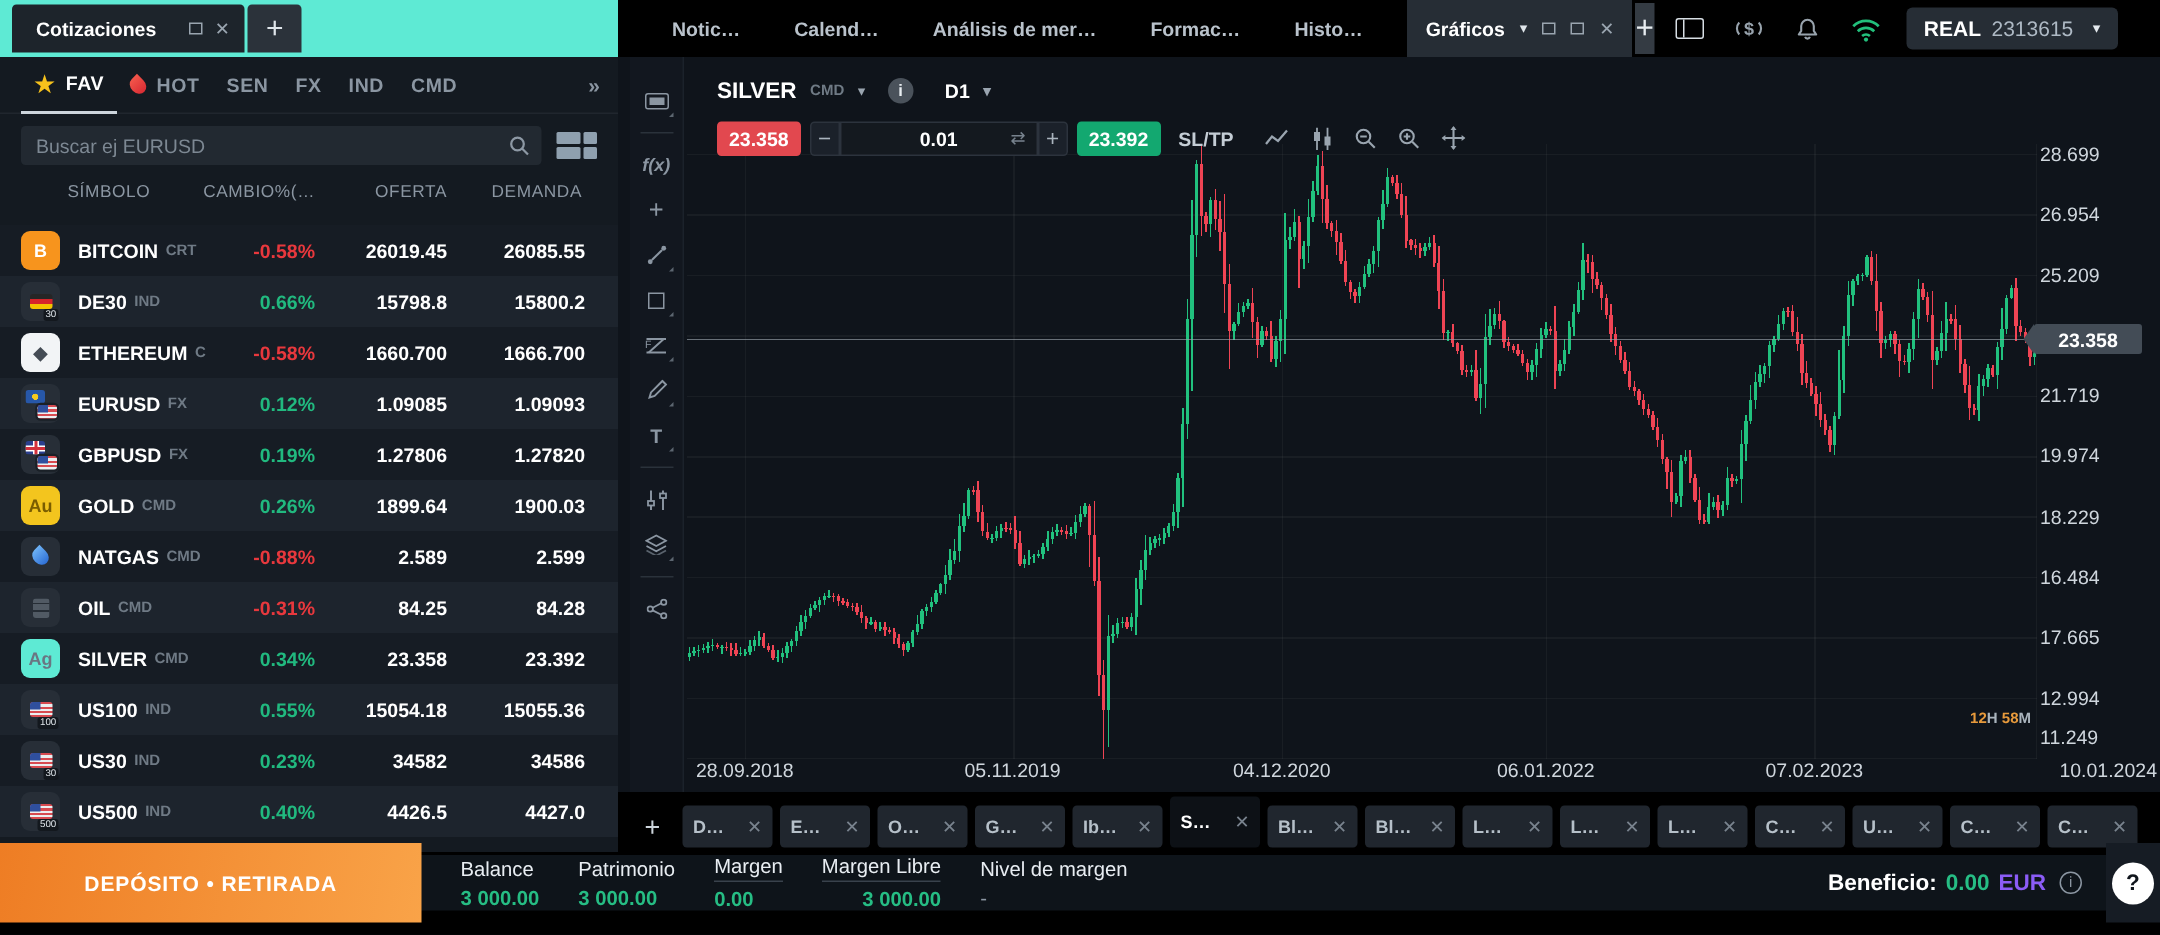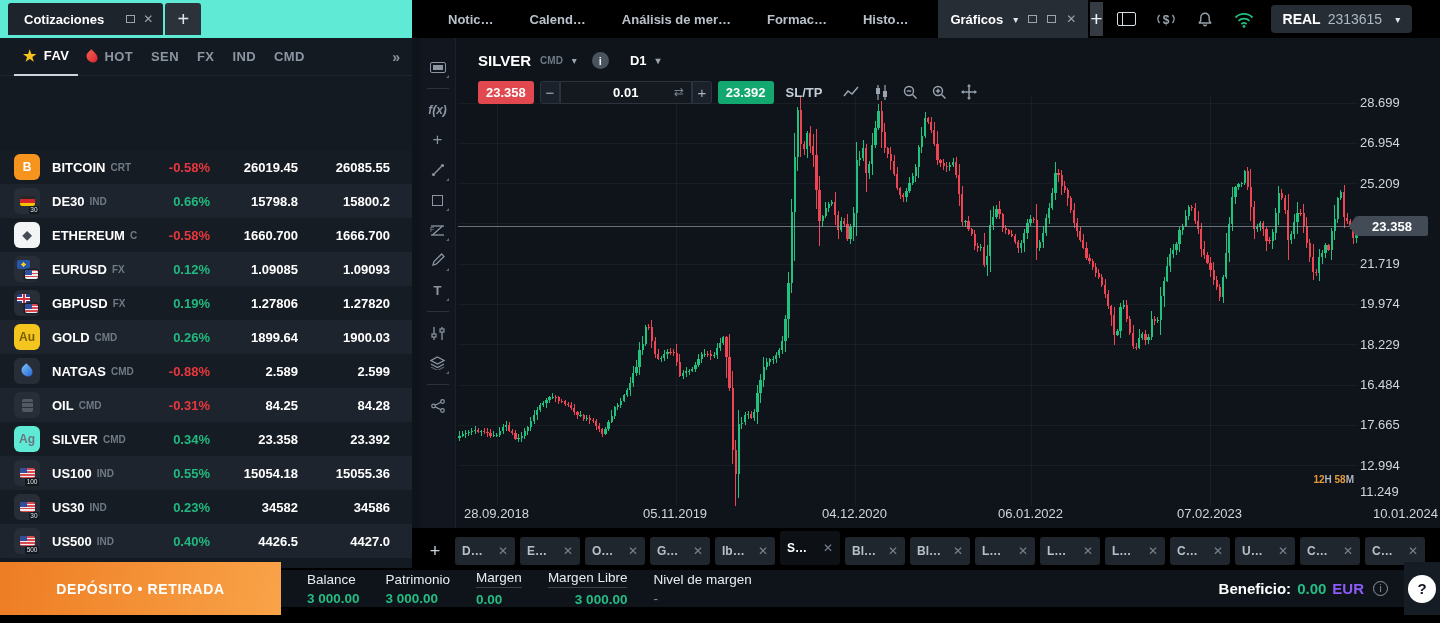--- a/index.html
+++ b/index.html
@@ -167,20 +167,41 @@
           <span>FX</span>
         </span>
         <span class="ftab">
           <span>IND</span>
         </span>
         <span class="ftab">
           <span>CMD</span>
         </span>
         <span class="ftab-more">»</span>
       </div>
+    <div id="search-row">
+      <div id="search-box">
+        <span class="ph">Buscar ej EURUSD</span>
+        <svg width="14" height="14" viewBox="0 0 14 14">
+            <circle cx="6" cy="6" r="4.2" fill="none" stroke="#8d98a4" stroke-width="1.5"></circle>
+            <line x1="9.2" y1="9.2" x2="13" y2="13" stroke="#8d98a4" stroke-width="1.5"></line>
+          </svg>
+      </div>
+      <div id="grid-ico">
+          <i></i>
+          <i></i>
+          <i></i>
+          <i></i>
+        </div>
+    </div>
+    <div id="watch-header">
+      <span class="h1">SÍMBOLO</span>
+      <span class="h2">CAMBIO%(…</span>
+      <span class="h3">OFERTA</span>
+      <span class="h4">DEMANDA</span>
+    </div>
     <div id="watch-rows">
         <div class="wrow">
           <span class="tile t-bitcoin">
             <b class="btc">B</b>
           </span>
           <span class="sym">BITCOIN</span>
           <span class="cat">CRT</span>
           <span class="chg dn">-0.58%</span>
           <span class="bid">26019.45</span>
           <span class="ask">26085.55</span>

